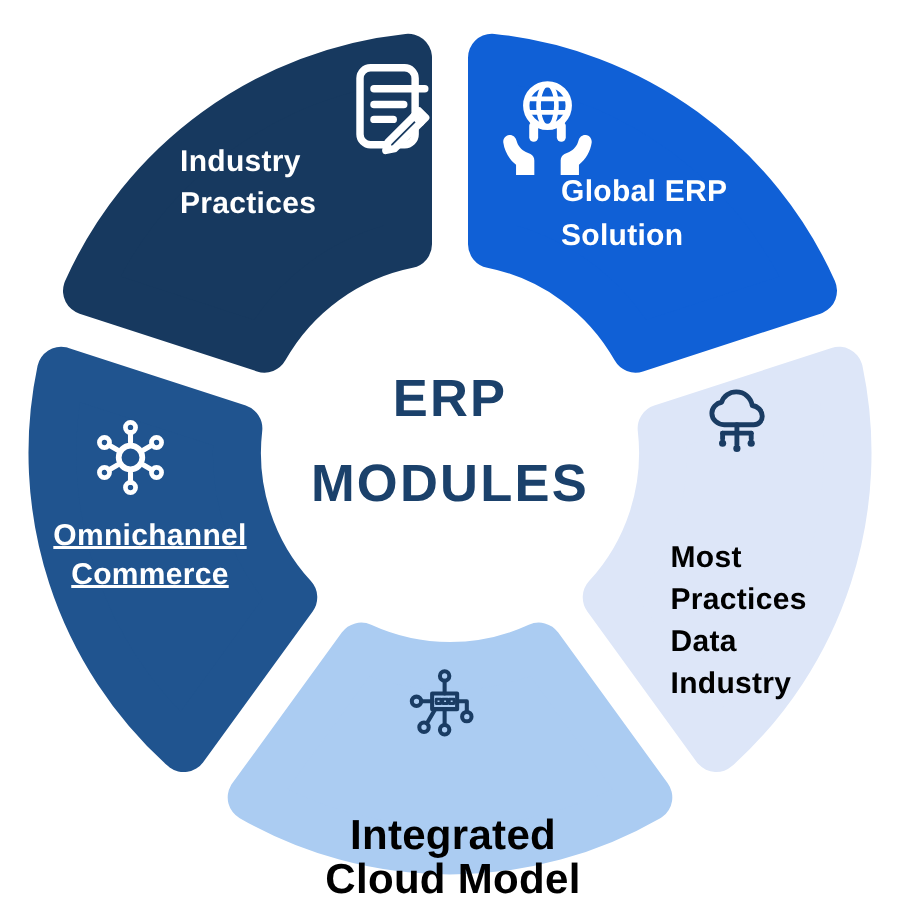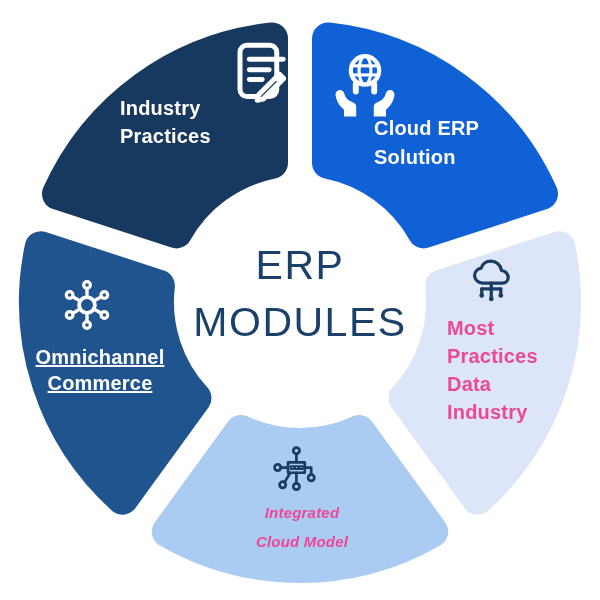--- a/index.html
+++ b/index.html
@@ -10,34 +10,34 @@
   #wedges{position:absolute;left:0;top:0;}
   .icon{position:absolute;}
   .icon svg{display:block;width:100%;height:100%;}
   .icon-light{color:#ffffff;}
   .icon-dark{color:#1a3c63;}
   .seg-label{
     position:absolute;font-weight:700;font-size:20px;line-height:28px;
     letter-spacing:0.2px;white-space:nowrap;
   }
   .label-light{color:#ffffff;}
-  .label-dark{color:#ec4899;}
+  .label-dark{color:#000000;margin-top:44px;}
   #label-industry{left:120px;top:94px;}
   #label-global{left:374px;top:114px;line-height:29px;}
   #label-cloud{left:447px;top:314px;}
-  #label-integrated{left:182px;top:498px;width:240px;text-align:center;font-size:15px;line-height:29px;font-style:italic;}
+  #label-integrated{left:182px;top:498px;width:240px;text-align:center;font-size:28px;line-height:29px;}
   #label-omnichannel{left:19px;top:344px;width:162px;text-align:center;line-height:26px;text-decoration:underline;}
   #icon-industry{left:226px;top:37px;width:70px;height:70px;}
   #icon-global{left:329px;top:50px;width:72px;height:68px;}
   #icon-cloud{left:466px;top:258px;width:54px;height:52px;}
   #icon-integrated{left:270px;top:444px;width:52px;height:50px;}
   #icon-omnichannel{left:60px;top:278px;width:54px;height:54px;}
   #diagram-title{
     position:absolute;left:150px;top:237px;width:300px;text-align:center;
-    color:#1b416b;font-weight:400;font-size:41px;line-height:57px;letter-spacing:1.5px;
+    color:#1b416b;font-weight:700;font-size:35px;line-height:57px;letter-spacing:1.5px;
   }
 </style>
 </head>
 <body>
 
 <div id="stage">
 
   <svg id="wedges" width="600" height="600" viewBox="0 0 600 600">
       <path d="M 176.3 232.4 L 58.0 193.9 A 265 265 0 0 1 272.0 38.5 L 272.0 162.8 A 142 142 0 0 0 176.3 232.4 Z" fill="#17395f" stroke="#17395f" stroke-width="32" stroke-linejoin="round" stroke-linecap="round"></path>
       <path d="M 328.0 162.8 L 328.0 38.5 A 265 265 0 0 1 542.0 193.9 L 423.7 232.4 A 142 142 0 0 0 328.0 162.8 Z" fill="#1060d6" stroke="#1060d6" stroke-width="32" stroke-linejoin="round" stroke-linecap="round"></path>
@@ -129,21 +129,21 @@
       <circle cx="4.29" cy="7.55" r="1.5" stroke-width="1.4"></circle>
     </svg>
   </div>
 
   <div class="seg-label label-light" id="label-industry">
     <div>Industry</div>
     <div>Practices</div>
   </div>
 
   <div class="seg-label label-light" id="label-global">
-    <div>Cloud ERP</div>
+    <div>Global ERP</div>
     <div>Solution</div>
   </div>
 
   <div class="seg-label label-dark" id="label-cloud">
     <div>Most</div>
     <div>Practices</div>
     <div>Data</div>
     <div>Industry</div>
   </div>
 

